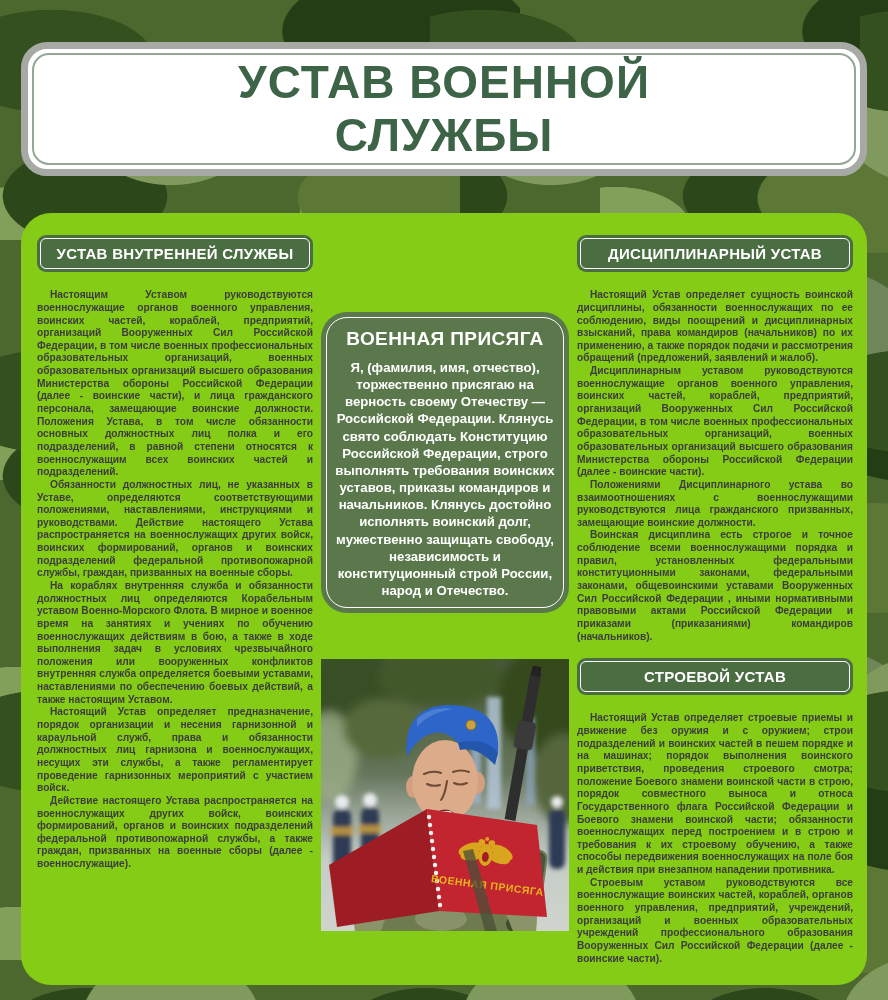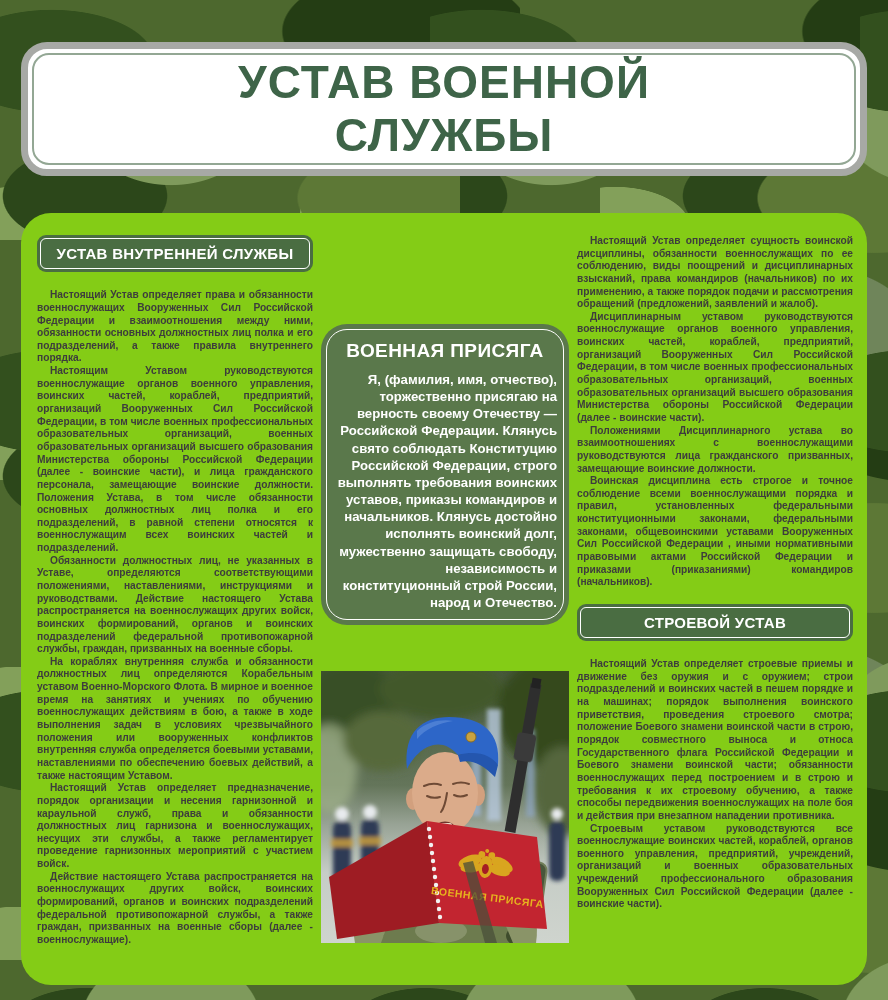--- a/index.html
+++ b/index.html
@@ -38,21 +38,21 @@
     font-size:46px;font-weight:700;line-height:1.16;letter-spacing:1px;
     white-space:pre-line;
   }
   
   .panel{
     position:absolute;left:21px;top:213px;width:846px;height:772px;
     background:#84cc16;border-radius:30px;
   }
   .col{position:absolute;top:22px;}
   .col-left{left:16px;width:276px;}
-  .col-mid{left:300px;top:0;width:248px;margin-top:12px;}
+  .col-mid{left:300px;top:0;width:248px;}
   .col-right{left:556px;width:276px;}
   
   .hbox{
     position:relative;background:var(--header-green,#4a6d42);
     border-radius:9px;padding:10px 6px;text-align:center;
     color:#fff;font-weight:700;font-size:15px;line-height:1.15;
     letter-spacing:.3px;margin-bottom:17px;
   }
   .hbox::after{
     content:"";position:absolute;inset:3px;border:1.5px solid #fff;
@@ -68,21 +68,21 @@
     position:relative;margin-top:99px;box-sizing:border-box;
     min-height:282px;background:var(--oath-green,#5a784b);
     border-radius:26px;padding:16px 12px 14px;
     color:#fff;text-align:center;
   }
   .oath::after{
     content:"";position:absolute;inset:5px;border:1.5px solid #fff;
     border-radius:21px;pointer-events:none;
   }
   .oath-title{font-size:19px;font-weight:700;letter-spacing:.4px;margin-bottom:9px;}
-  .oath-text{font-size:13.2px;font-weight:700;line-height:1.3;text-align:right;}
+  .oath-text{font-size:13.2px;font-weight:700;line-height:1.3;}
   
   .photo{margin-top:46px;width:248px;height:272px;overflow:hidden;}
   .photo svg{display:block;}
 </style>
 </head>
 <body>
 
 <div class="stage">
   <div class="camo"></div>
 
@@ -91,21 +91,20 @@
 СЛУЖБЫ</h1>
   </div>
 
   <div class="panel">
 
     <div class="col col-left">
       <div class="hbox">
         <span class="hbox-label">УСТАВ ВНУТРЕННЕЙ СЛУЖБЫ</span>
       </div>
       <div class="body">
-          <p class="para">Настоящий Устав определяет права и обязанности военнослужащих Вооруженных Сил Российской Федерации и взаимоотношения между ними, обязанности основных должностных лиц полка и его подразделений, а также правила внутреннего порядка.</p>
           <p class="para">Настоящим Уставом руководствуются военнослужащие органов военного управления, воинских частей, кораблей, предприятий, организаций Вооруженных Сил Российской Федерации, в том числе военных профессиональных образовательных организаций, военных образовательных организаций высшего образования Министерства обороны Российской Федерации (далее - воинские части), и лица гражданского персонала, замещающие воинские должности. Положения Устава, в том числе обязанности основных должностных лиц полка и его подразделений, в равной степени относятся к военнослужащим всех воинских частей и подразделений.</p>
           <p class="para">Обязанности должностных лиц, не указанных в Уставе, определяются соответствующими положениями, наставлениями, инструкциями и руководствами. Действие настоящего Устава распространяется на военнослужащих других войск, воинских формирований, органов и воинских подразделений федеральной противопожарной службы, граждан, призванных на военные сборы.</p>
           <p class="para">На кораблях внутренняя служба и обязанности должностных лиц определяются Корабельным уставом Военно-Морского Флота. В мирное и военное время на занятиях и учениях по обучению военнослужащих действиям в бою, а также в ходе выполнения задач в условиях чрезвычайного положения или вооруженных конфликтов внутренняя служба определяется боевыми уставами, наставлениями по обеспечению боевых действий, а также настоящим Уставом.</p>
         </div>
       <div class="body">
           <p class="para">Настоящий Устав определяет предназначение, порядок организации и несения гарнизонной и караульной служб, права и обязанности должностных лиц гарнизона и военнослужащих, несущих эти службы, а также регламентирует проведение гарнизонных мероприятий с участием войск.</p>
           <p class="para">Действие настоящего Устава распространяется на военнослужащих других войск, воинских формирований, органов и воинских подразделений федеральной противопожарной службы, а также граждан, призванных на военные сборы (далее - военнослужащие).</p>
         </div>
     </div>
 
@@ -245,20 +244,23 @@
               <text x="166" y="230" transform="rotate(7 166 230)" text-anchor="middle" font-size="10.5" font-weight="bold" letter-spacing="0.5" fill="#e6b31e">ВОЕННАЯ ПРИСЯГА</text>
             </g>
 
             <path d="M 152 190 L 176 272 L 164 272 L 142 192 Z" fill="#4a4f3a" opacity="0.75"></path>
           </g>
         </svg>
       </div>
     </div>
 
     <div class="col col-right">
+      <div class="hbox">
+        <span class="hbox-label">ДИСЦИПЛИНАРНЫЙ УСТАВ</span>
+      </div>
       <div class="body">
           <p class="para">Настоящий Устав определяет сущность воинской дисциплины, обязанности военнослужащих по ее соблюдению, виды поощрений и дисциплинарных взысканий, права командиров (начальников) по их применению, а также порядок подачи и рассмотрения обращений (предложений, заявлений и жалоб).</p>
           <p class="para">Дисциплинарным уставом руководствуются военнослужащие органов военного управления, воинских частей, кораблей, предприятий, организаций Вооруженных Сил Российской Федерации, в том числе военных профессиональных образовательных организаций, военных образовательных организаций высшего образования Министерства обороны Российской Федерации (далее - воинские части).</p>
           <p class="para">Положениями Дисциплинарного устава во взаимоотношениях с военнослужащими руководствуются лица гражданского призванных, замещающие воинские должности.</p>
           <p class="para">Воинская дисциплина есть строгое и точное соблюдение всеми военнослужащими порядка и правил, установленных федеральными конституционными законами, федеральными законами, общевоинскими уставами Вооруженных Сил Российской Федерации , иными нормативными правовыми актами Российской Федерации и приказами (приказаниями) командиров (начальников).</p>
         </div>
       <div class="hbox hbox-mid">
         <span class="hbox-label">СТРОЕВОЙ УСТАВ</span>
       </div>
       <div class="body">

